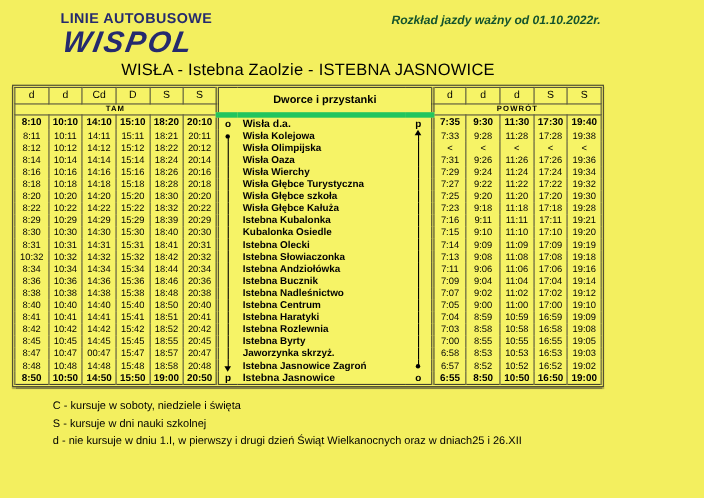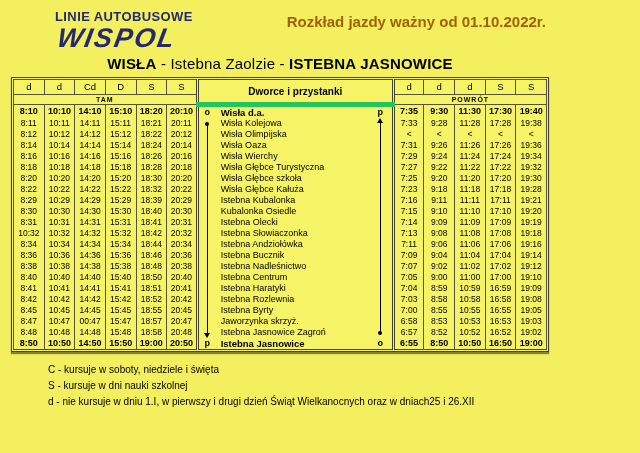--- a/index.html
+++ b/index.html
@@ -9,43 +9,43 @@
     font-family:"Liberation Sans", sans-serif;
     -webkit-font-smoothing:antialiased;
   }
   .page{position:relative;width:560px;height:453px;}
 
   
   .top{display:flex;justify-content:space-between;align-items:flex-start;padding:10px 10px 0 55px;}
   .brand-line1{font-size:13px;font-weight:bold;color:#252a6e;letter-spacing:.4px;line-height:1.1;}
   .brand-logo{font-size:27px;font-weight:bold;font-style:italic;color:#252a6e;
     letter-spacing:2px;line-height:1;transform:skewX(-10deg);transform-origin:left bottom;margin-top:1px;}
-  .valid{font-size:15px;font-weight:bold;color:#a16207;padding-top:3px;padding-right:4px;}
+  .valid{font-size:11px;font-weight:bold;font-style:italic;color:#14532d;padding-top:3px;padding-right:4px;}
   .subtitle{font-size:12px;font-weight:bold;margin:5px 0 0 18px;}
   .route-title{text-align:center;font-size:15px;margin-top:3px;letter-spacing:.2px;}
-  .route-title .b{font-weight:bold;text-align:right;}
+  .route-title .b{font-weight:normal;text-align:right;}
 
   
   .table-wrap{width:534px;margin:5px auto 0;border:1px solid #43422e;padding:1px;
     box-shadow:0 2px 1px rgba(92,90,58,.75);background:#f5f162;}
   table{border-collapse:collapse;table-layout:fixed;width:100%;border:1px solid #43422e;background:#f6f366;}
   col.c-time{width:30px;}
   col.c-mkl{width:18px;}
   col.c-stop{width:150px;}
   col.c-mkr{width:24px;}
   th,td{padding:0;margin:0;}
   th.letter{font-size:9.5px;font-weight:normal;height:14px;line-height:14px;
     border:1px solid #55533c;text-align:center;}
   th.dir{font-size:7px;font-weight:bold;height:9px;line-height:9px;letter-spacing:1px;
     border:1px solid #55533c;text-align:center;}
   th.stops-head{font-size:10px;font-weight:bold;text-align:center;
     border-left:3px double #43422e;border-right:3px double #43422e;border-bottom:5px solid #22c55e;}
   td.time{font-size:8.5px;height:11px;line-height:11px;text-align:center;
     border-left:1px solid #55533c;border-right:1px solid #55533c;white-space:nowrap;}
-  td.stop{font-size:9px;height:11px;line-height:11px;text-align:left;padding-left:5px;white-space:nowrap;}
+  td.stop{font-size:9px;height:11px;line-height:11px;text-align:left;padding-left:5px;white-space:nowrap;font-weight:bold;}
   td.mk{position:relative;height:11px;text-align:center;font-size:9px;line-height:11px;}
   td.mk.l{border-left:3px double #43422e;}
   td.mk.r{border-right:3px double #43422e;}
   td.mk.mk-letter{font-weight:bold;}
   tr.bold td{font-weight:bold;font-size:9px;}
   tr.bold td.stop{font-size:9.5px;}
 
   .vl{position:absolute;left:50%;width:1px;margin-left:-0.5px;background:#000;}
   .vl.full{top:0;bottom:0;}
   .vl.lower{top:50%;bottom:0;}

